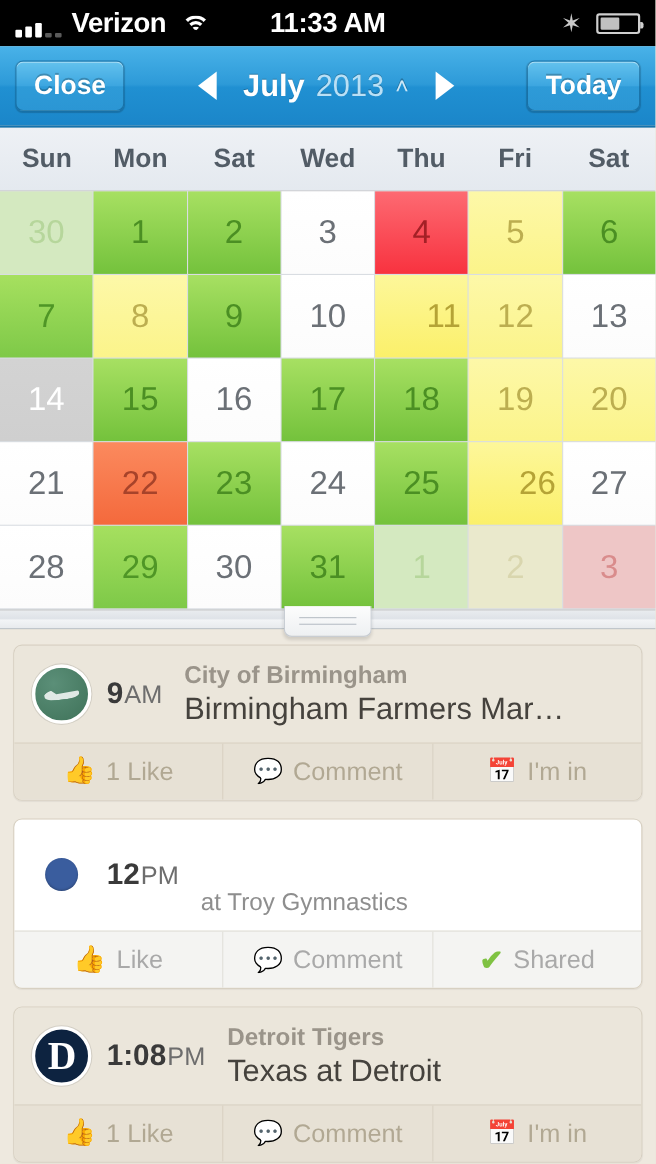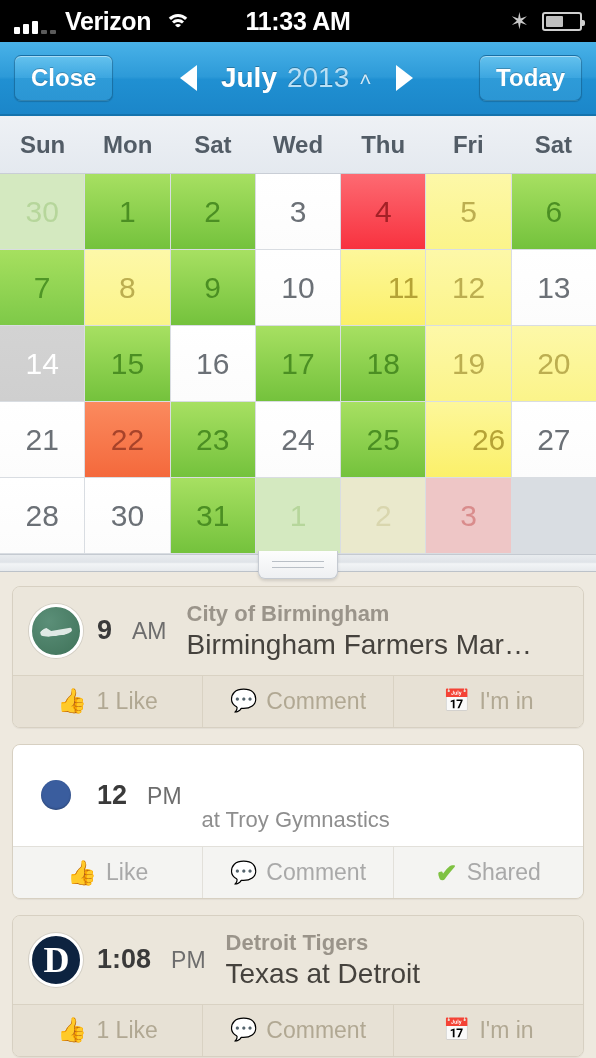--- a/index.html
+++ b/index.html
@@ -176,21 +176,21 @@
   .avatar.tigers .dglyph {
     color: #fff; font-family: "Liberation Serif", serif;
     font-size: 36px; font-weight: bold; line-height: 1;
     letter-spacing: -1px;
   }
   .time {
     font-size: 27px; color: #3a3a3a; white-space: nowrap;
     flex-shrink: 0; margin-right: 6px;
   }
   .time b { font-weight: bold; }
-  .time span { font-size: 23px; color: #6d6d6d; font-weight: normal; margin-left: 20px; }
+  .time span { font-size: 23px; color: #6d6d6d; font-weight: normal; margin-left: 1px; }
   .card-text { min-width: 0; flex: 1; }
   .ev-sub {
     font-size: 22px; color: #9a948a; font-weight: bold;
     white-space: nowrap; overflow: hidden; text-overflow: ellipsis;
     line-height: 1.25;
   }
   .ev-sub.light { color: #8e8e8e; font-weight: normal; margin-top: 48px; }
   .ev-title {
     font-size: 28px; color: #45423d; font-weight: normal;
     white-space: nowrap; overflow: hidden; text-overflow: ellipsis;
@@ -288,20 +288,21 @@
     <div class="cell yellow2">19</div>
     <div class="cell yellow2">20</div>
     <div class="cell white">21</div>
     <div class="cell orange">22</div>
     <div class="cell green">23</div>
     <div class="cell white">24</div>
     <div class="cell green">25</div>
     <div class="cell yellow">26</div>
     <div class="cell white">27</div>
     <div class="cell white">28</div>
+    <div class="cell green2">29</div>
     <div class="cell white">30</div>
     <div class="cell green">31</div>
     <div class="cell muted-green">1</div>
     <div class="cell muted-yellow">2</div>
     <div class="cell muted-red">3</div>
   </div>
 
 <div class="handle-bar">
   <div class="grip">
     <i></i>

